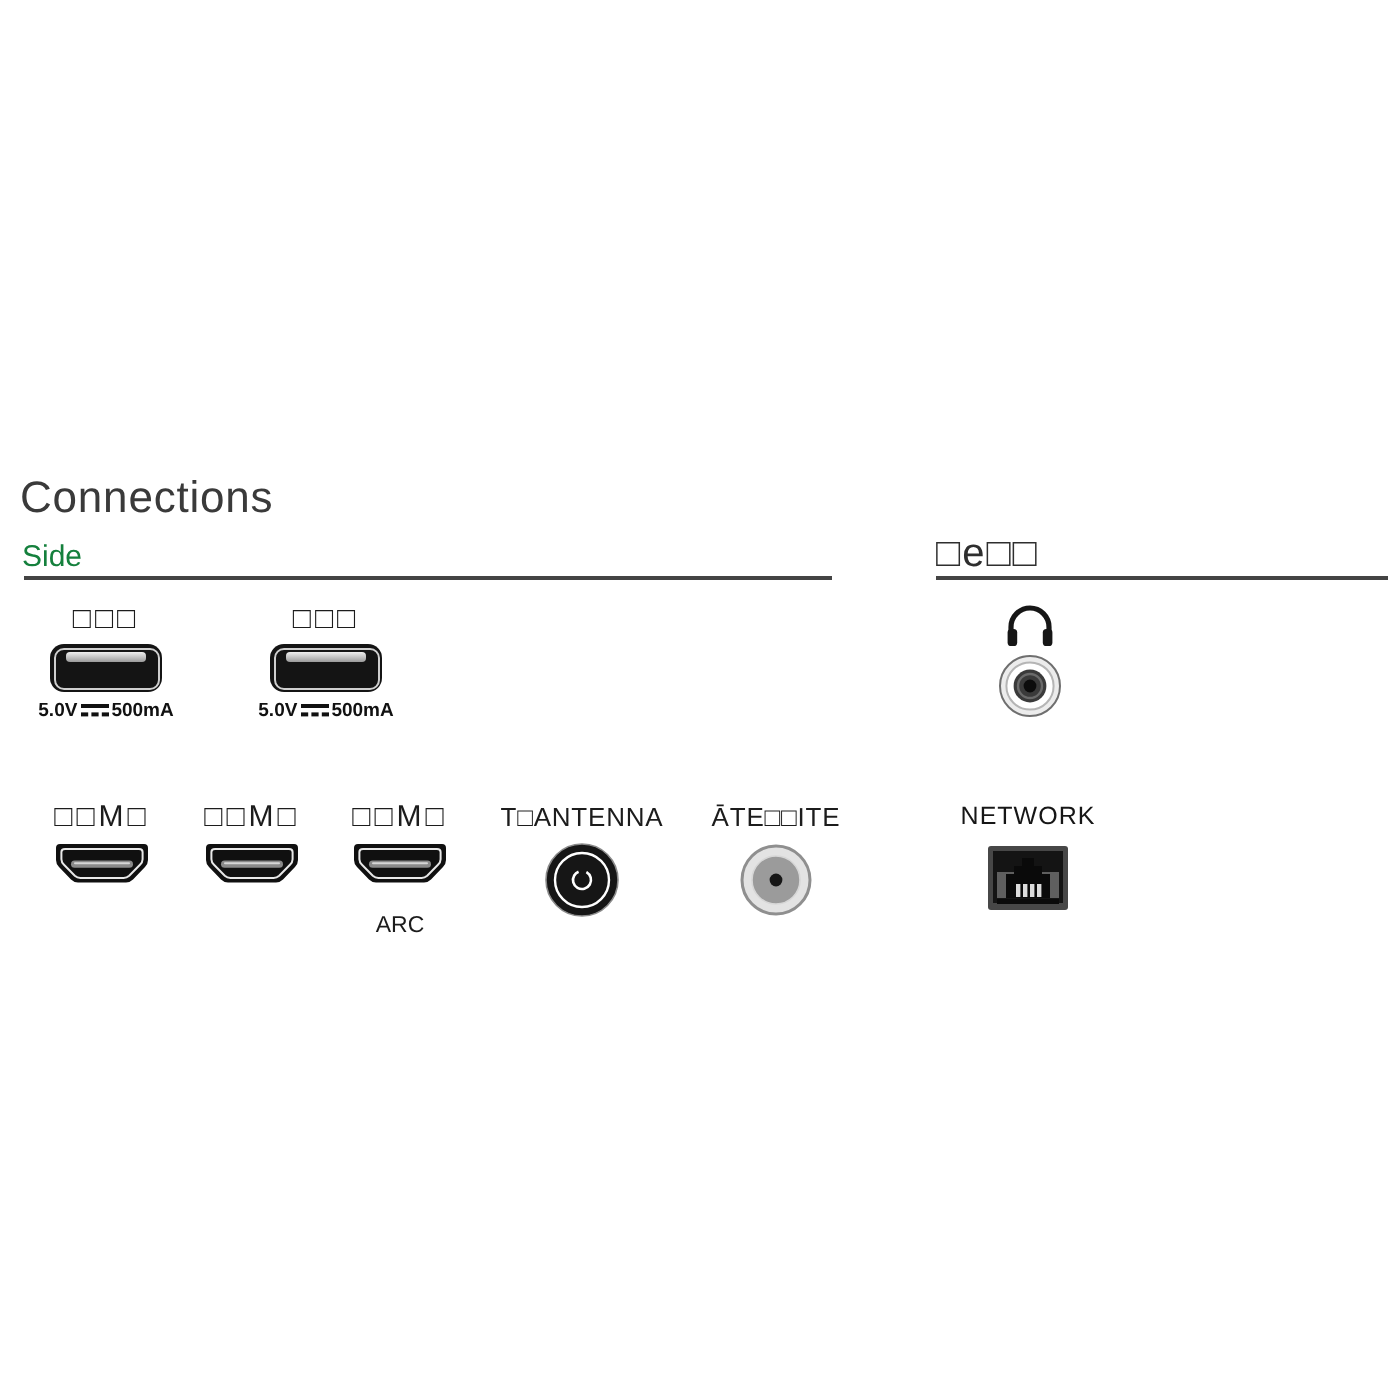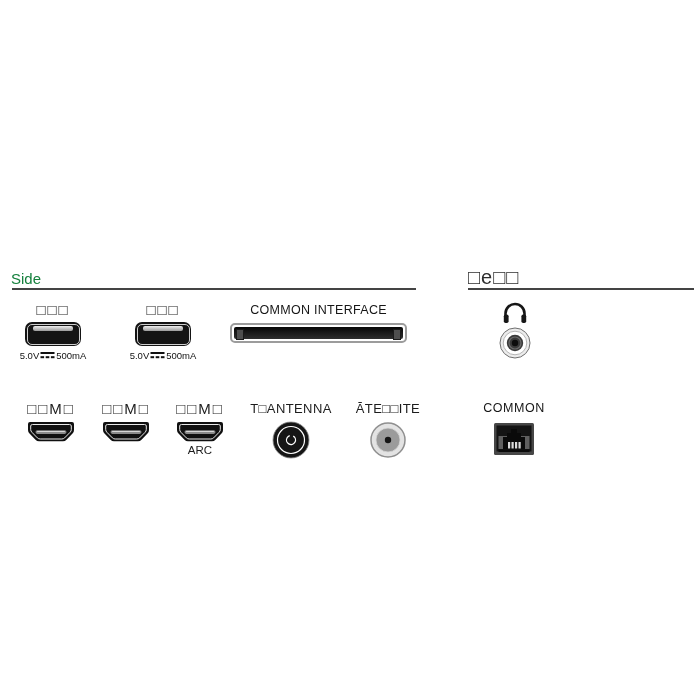--- a/index.html
+++ b/index.html
@@ -11,30 +11,30 @@
   .sec-head{font-size:15px;font-weight:400;color:#15803d;}
   .side-head{left:11px;top:270px;}
   .rear-head{left:468px;top:266px;font-size:20px;color:#2e2e2e;letter-spacing:1px;}
   .rule{height:1.5px;background:#444;}
   .side-rule{left:12px;top:288px;width:404px;}
   .rear-rule{left:468px;top:288px;width:226px;}
 
   .group{text-align:center;}
   .port-label{font-size:15px;line-height:14px;letter-spacing:2px;color:#1c1c1c;white-space:nowrap;}
   .cap-label{font-size:13px;line-height:13px;letter-spacing:.4px;color:#1c1c1c;white-space:nowrap;}
-  .sub-label{font-size:11.5px;line-height:12px;color:#1c1c1c;margin-top:1px;}
+  .sub-label{font-size:11.5px;line-height:12px;color:#1c1c1c;margin-top:14px;}
 
   
   .usb-group{width:84px;}
   .usb-port{position:relative;width:56px;height:24px;margin:5px auto 0;background:#141414;border-radius:7px;}
   .usb-port::after{content:"";position:absolute;inset:1.5px;border:1px solid #cfcfcf;border-radius:5px;}
   .usb-port::before{content:"";position:absolute;top:4px;left:8px;right:8px;height:5px;
                     background:linear-gradient(#efefef,#9a9a9a);border-radius:2px;z-index:1;}
   .usb-rating{display:flex;justify-content:center;align-items:center;gap:1px;margin-top:4px;
-              font-size:9.5px;font-weight:normal;color:#111;white-space:nowrap;}
+              font-size:9.5px;font-weight:bold;color:#111;white-space:nowrap;}
 
   
   .ci-group{width:177px;}
   .ci-label{font-size:12.5px;line-height:14px;letter-spacing:.3px;color:#161616;white-space:nowrap;}
   .ci-slot{margin-top:6px;height:16px;border:2px solid #9c9c9c;border-radius:5px;background:#fff;position:relative;}
   .ci-slot-inner{position:absolute;inset:2px;background:linear-gradient(#060606,#2e2e2e);border-radius:2px;}
   .ci-slot-inner::before,.ci-slot-inner::after{content:"";position:absolute;top:1.5px;width:6px;height:9px;
       background:#4e4e4e;border:1px solid #1a1a1a;}
   .ci-slot-inner::before{left:2px;} .ci-slot-inner::after{right:2px;}
 
@@ -56,20 +56,21 @@
 
   .dao-group{width:102px;}
   .dao-line{font-size:14.5px;line-height:15px;letter-spacing:.5px;color:#161616;white-space:nowrap;}
   .dao-group svg{display:block;margin:6px auto 0;}
 </style>
 </head>
 <body>
 
 <div id="page">
 
+  <div class="abs title">Connections</div>
 
   <div class="abs sec-head side-head">Side</div>
   <div class="abs rule side-rule"></div>
 
   <div class="abs sec-head rear-head">□e□□</div>
   <div class="abs rule rear-rule"></div>
 
   <div class="abs group usb-group" style="left:11px;top:303px;">
     <div class="port-label">□□□</div>
     <div class="usb-port"></div>
@@ -93,26 +94,20 @@
       <svg width="15" height="9" viewBox="0 0 15 9">
         <rect x="0.5" y="1" width="14" height="2" fill="#111"></rect>
         <rect x="0.5" y="5.2" width="3.6" height="2" fill="#111"></rect>
         <rect x="5.7" y="5.2" width="3.6" height="2" fill="#111"></rect>
         <rect x="10.9" y="5.2" width="3.6" height="2" fill="#111"></rect>
       </svg>
       <span>500mA</span>
     </div>
   </div>
 
-  <div class="abs group ci-group" style="left:230px;top:303px;">
-    <div class="ci-label">COMMON INTERFACE</div>
-    <div class="ci-slot">
-      <div class="ci-slot-inner"></div>
-    </div>
-  </div>
 
   <div class="abs group hdmi-group" style="left:26px;top:402px;">
     <div class="port-label">□□M□</div>
     <svg width="50" height="22" viewBox="0 0 50 22">
       <path d="M4 1 H46 Q48 1 48 3 V9 Q48 11 46.5 12.5 L40.5 18.8 Q39 20.3 37 20.3 H13 Q11 20.3 9.5 18.8 L3.5 12.5 Q2 11 2 9 V3 Q2 1 4 1 Z" fill="#101010"></path>
       <path d="M6.5 3.5 H43.5 Q45.3 3.5 45.3 5 V8.6 Q45.3 10.1 44 11.4 L38.6 16.9 Q37.4 18 35.8 18 H14.2 Q12.6 18 11.4 16.9 L6 11.4 Q4.7 10.1 4.7 8.6 V5 Q4.7 3.5 6.5 3.5 Z" fill="none" stroke="#e8e8e8" stroke-width="1"></path>
       <rect x="9.5" y="9.3" width="31" height="3.6" rx="1.8" fill="#8a8a8a"></rect>
       <rect x="11" y="10.1" width="28" height="1" rx="0.5" fill="#d6d6d6"></rect>
     </svg>
   </div>
@@ -150,21 +145,21 @@
   <div class="abs group satellite-group" style="left:348px;top:402px;">
     <div class="cap-label">ĀTE□□ITE</div>
     <svg width="36" height="36" viewBox="0 0 36 36">
       <circle cx="18" cy="18" r="17" fill="#e3e3e3" stroke="#8f8f8f" stroke-width="1.5"></circle>
       <circle cx="18" cy="18" r="12" fill="#9b9b9b" stroke="#d7d7d7" stroke-width="0.8"></circle>
       <circle cx="18" cy="18" r="3.2" fill="#161616"></circle>
     </svg>
   </div>
 
   <div class="abs group network-group" style="left:478px;top:402px;">
-    <div class="network-label">COMMON</div>
+    <div class="network-label">NETWORK</div>
     <svg width="40" height="32" viewBox="0 0 40 32">
       <rect x="0" y="0" width="40" height="32" rx="1.5" fill="#474747"></rect>
       <rect x="2.5" y="2.5" width="35" height="26" fill="#141414"></rect>
       <rect x="4.5" y="13" width="9" height="13" fill="#5f5f5f"></rect>
       <rect x="26.5" y="13" width="9" height="13" fill="#5f5f5f"></rect>
       <path d="M9 26 V14 h4 v-4 h4 v-4 h6 v4 h4 v4 h4 v12 Z" fill="#0a0a0a"></path>
       <rect x="14" y="19" width="2.2" height="6.5" fill="#dcdcdc"></rect>
       <rect x="17.5" y="19" width="2.2" height="6.5" fill="#dcdcdc"></rect>
       <rect x="21" y="19" width="2.2" height="6.5" fill="#dcdcdc"></rect>
       <rect x="24.5" y="19" width="2.2" height="6.5" fill="#dcdcdc"></rect>

